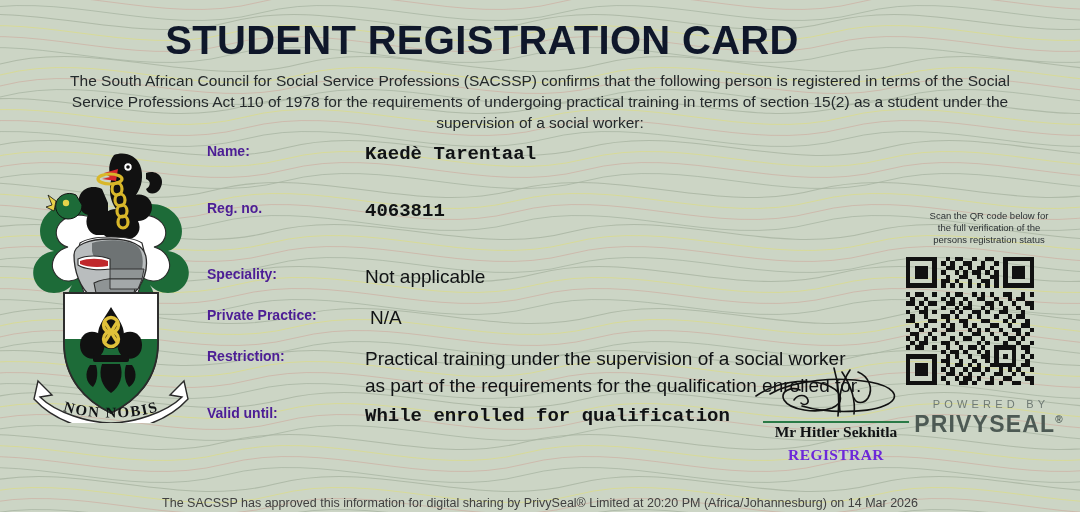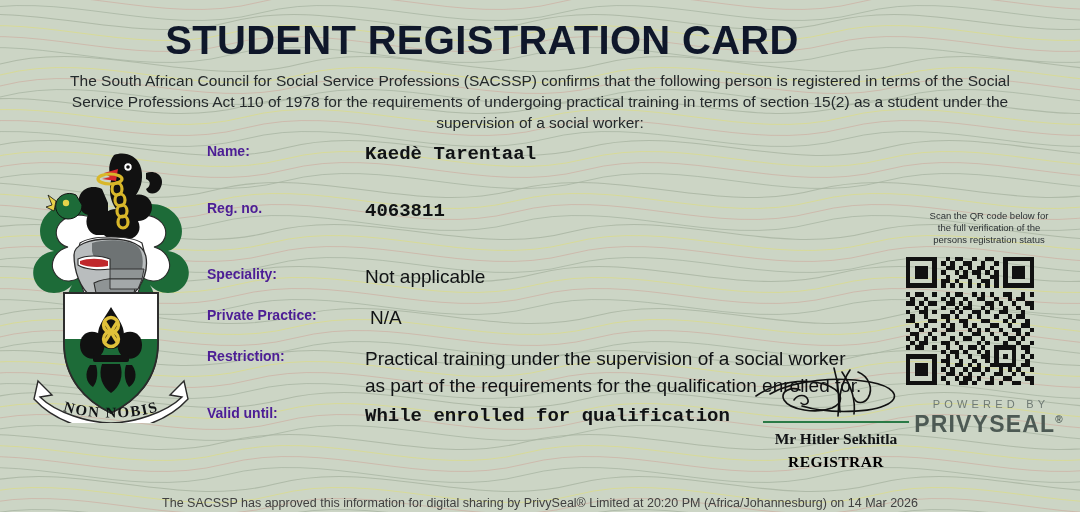--- a/index.html
+++ b/index.html
@@ -117,28 +117,27 @@
     width: 146px;
     height: 2px;
     background: #2a7a46;
     margin: 1px auto 0 auto;
   }
   .sig-name {
     font-family: "Liberation Serif", serif;
     font-size: 15.5px;
     font-weight: bold;
     color: #101214;
-    margin-top: 7px;
     white-space: nowrap;
   }
   .sig-role {
     font-family: "Liberation Serif", serif;
     font-size: 15.5px;
     font-weight: bold;
-    color: #000000;
+    color: #6d28d9;
     margin-top: 5px;
     letter-spacing: 0.4px;
   }
 
   
   .qr-panel {
     position: absolute;
     left: 906px;
     top: 210px;
     width: 166px;

